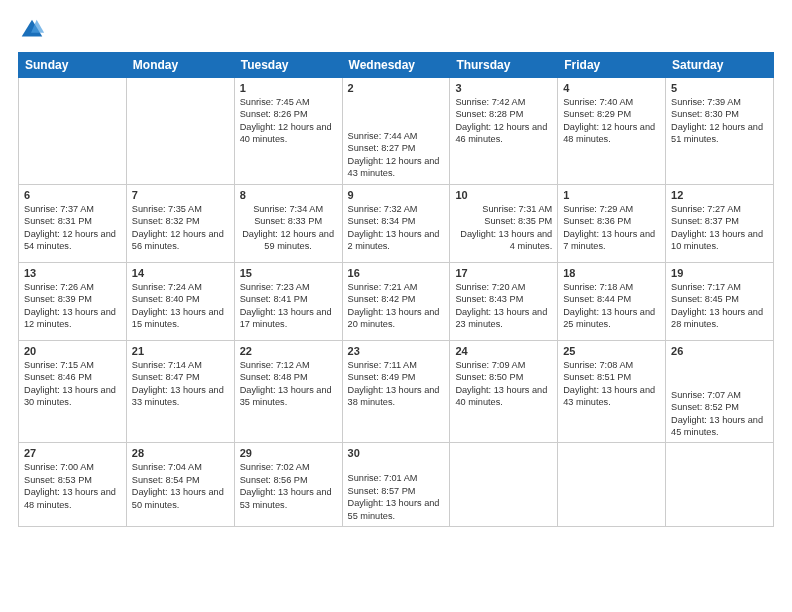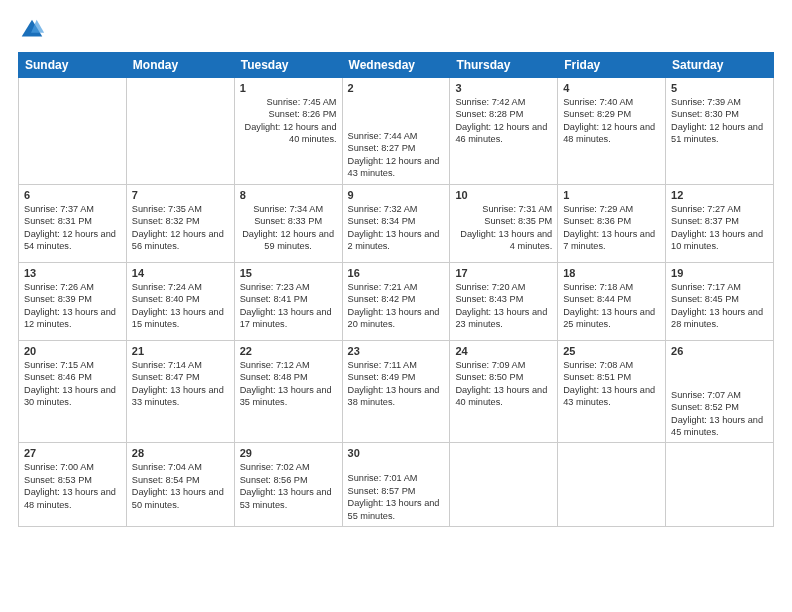--- a/index.html
+++ b/index.html
@@ -132,21 +132,21 @@
           <th>Friday</th>
           <th>Saturday</th>
         </tr>
     </thead>
     <tbody id="calendar-body">
     <tr>
           <td class="empty-cell"></td>
           <td class="empty-cell"></td>
           <td>
             <span class="day-num">1</span>
-            <div class="day-info" style="white-space: pre-line; text-align: right;">Sunrise: 7:45 AM
+            <div class="day-info" style="white-space: pre-line;">Sunrise: 7:45 AM
 Sunset: 8:26 PM
 Daylight: 12 hours and 40 minutes.</div>
           </td>
           <td>
             <span class="day-num">2</span>
             <div class="day-info" style="white-space: pre-line; margin-top: 36px;">Sunrise: 7:44 AM
 Sunset: 8:27 PM
 Daylight: 12 hours and 43 minutes.</div>
           </td>
           <td>

